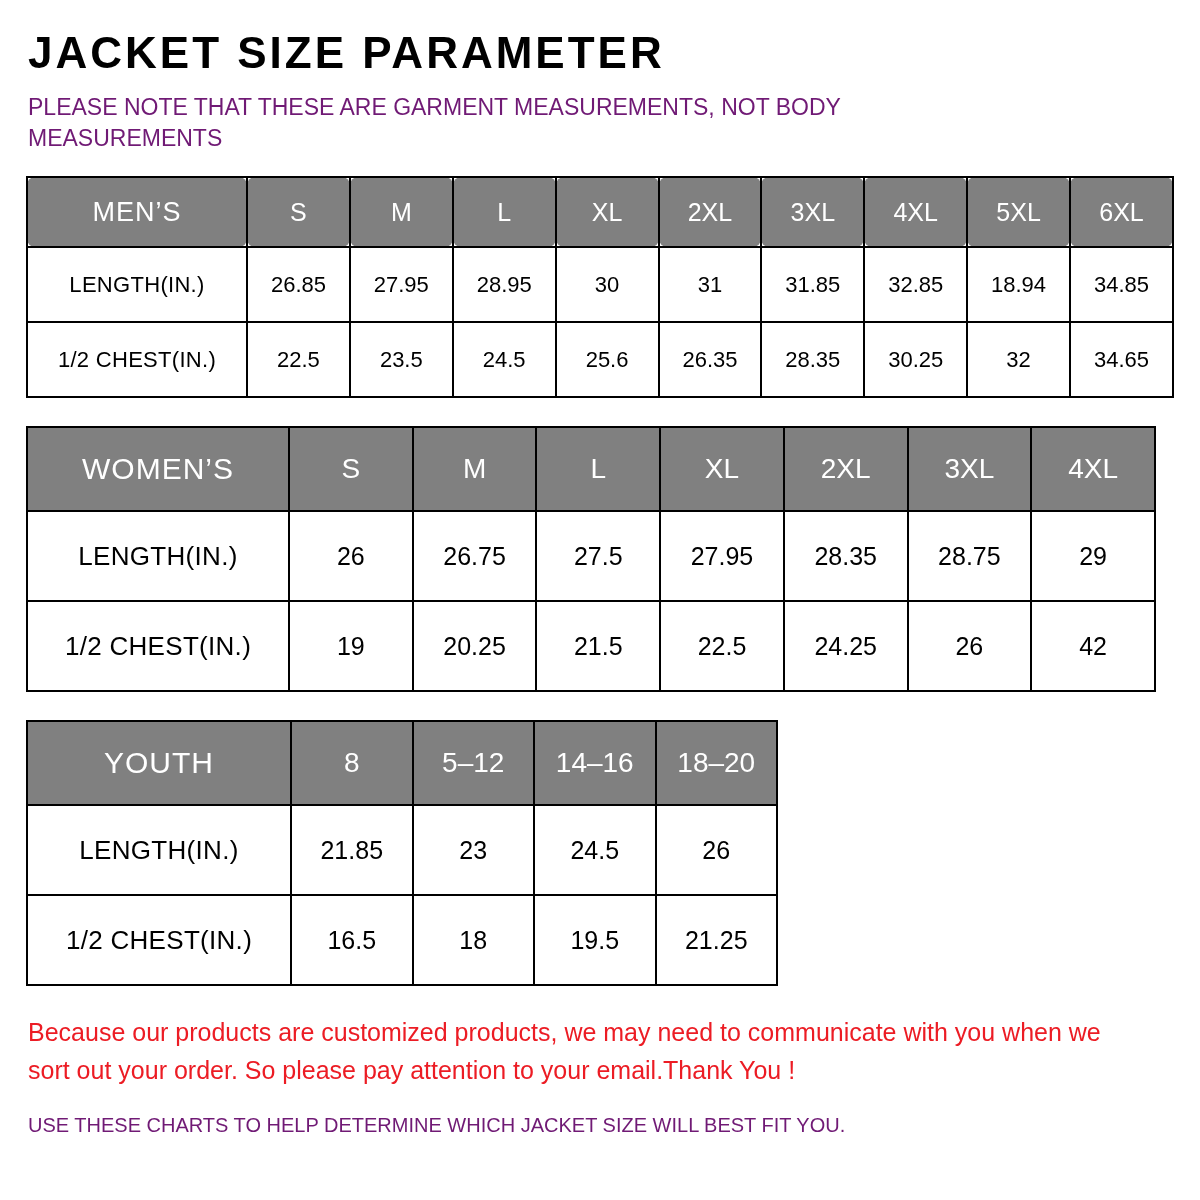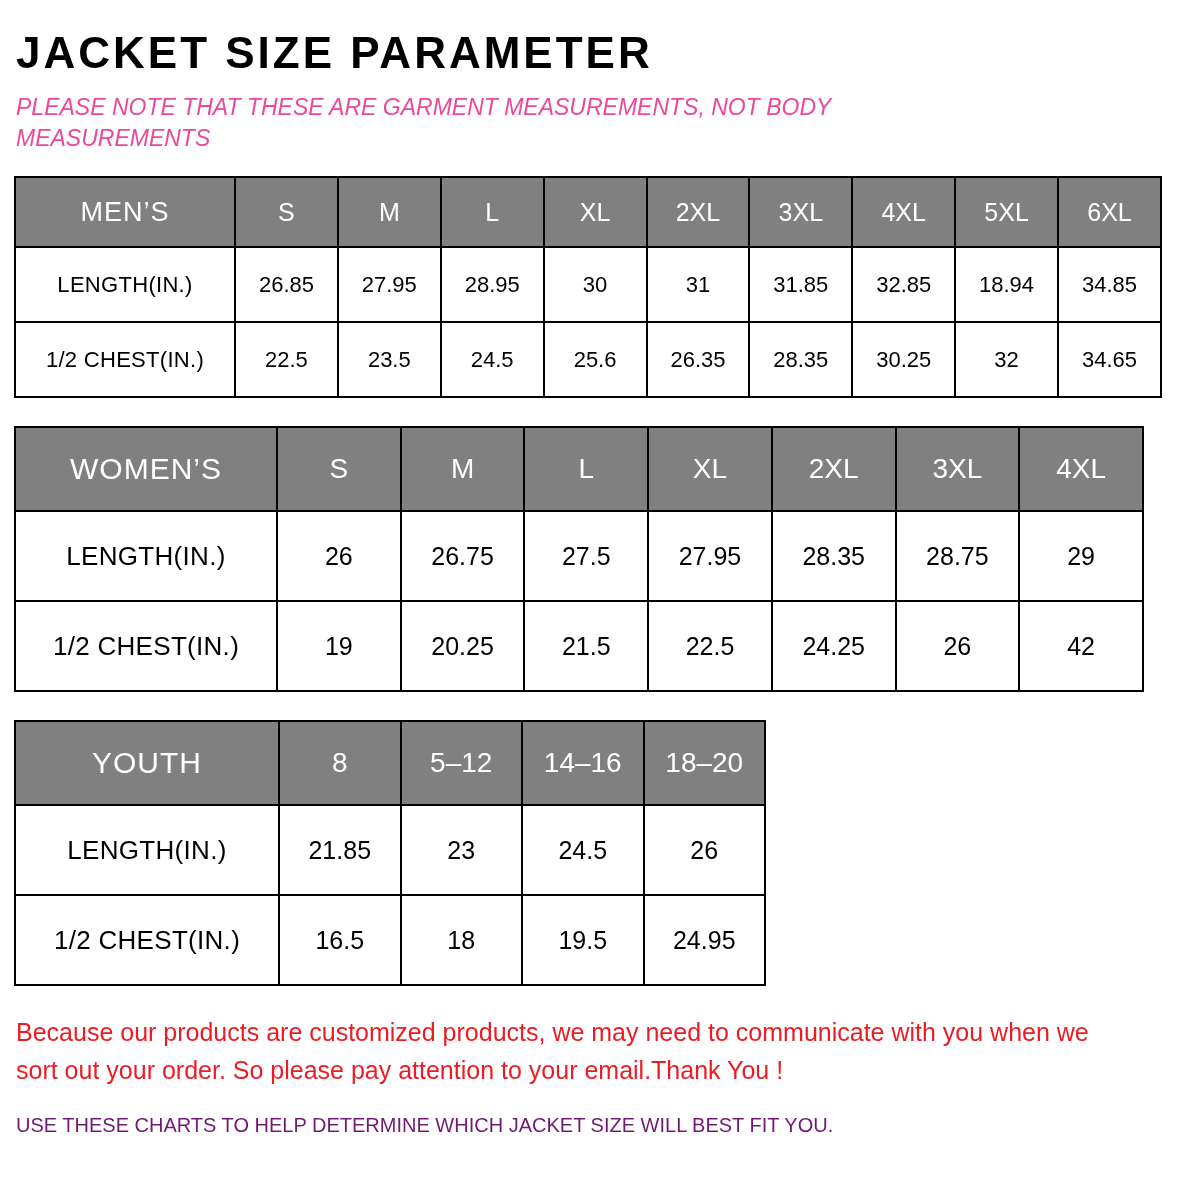--- a/index.html
+++ b/index.html
@@ -11,36 +11,35 @@
     height: 1200px;
     background: #ffffff;
     font-family: "Liberation Sans", sans-serif;
     color: #000000;
     overflow: hidden;
   }
   .page {
     box-sizing: border-box;
     width: 1200px;
     height: 1200px;
-    padding: 28px 26px 10px 14px;
+    padding: 28px 26px 10px 26px;
   }
   .title {
     font-size: 44px;
     font-weight: bold;
     letter-spacing: 3px;
     margin: 0 0 14px 2px;
     color: #000;
   }
   .note-top {
-    color: #ec4899;
+    color: #701a75;
     font-size: 23px;
     line-height: 1.35;
     margin: 0 0 22px 2px;
     max-width: 940px;
-    font-style: italic;
   }
   table.sizes {
     border-collapse: collapse;
     table-layout: fixed;
     margin-bottom: 28px;
     border: 2px solid #000;
   }
   table.sizes td {
     border: 2px solid #000;
     text-align: center;
@@ -58,21 +57,21 @@
   table.sizes tr.head td.cat {
     font-size: 27px;
     letter-spacing: 1px;
   }
   td.rowlabel {
     font-size: 24px;
     letter-spacing: 0.3px;
   }
   
   #men-table { width: 1148px; }
-  #men-table tr.head td { height: 68px; }
+  #men-table tr.head td { height: 68px; border-radius: 8px; }
   #men-table tr.data td { height: 73px; }
   #men-table td.cat { width: 218px; }
 
   
   #women-table { width: 1130px; }
   #women-table tr.head td { height: 82px; }
   #women-table tr.data td { height: 88px; }
   #women-table td.cat { width: 260px; }
   #women-table tr.head td { font-size: 28px; }
   #women-table tr.head td.cat { font-size: 30px; margin-left: 7px; }
@@ -202,21 +201,21 @@
         <td>21.85</td>
         <td>23</td>
         <td>24.5</td>
         <td>26</td>
       </tr>
       <tr class="data">
         <td class="rowlabel">1/2 CHEST(IN.)</td>
         <td>16.5</td>
         <td>18</td>
         <td>19.5</td>
-        <td>24.95</td>
+        <td>21.25</td>
       </tr>
     </tbody>
   </table>
 
   <p class="note-bottom-1">Because our products are customized products, we may need to communicate with you when we sort out your order. So please pay attention to your email.Thank You !</p>
   <p class="note-bottom-2">USE THESE CHARTS TO HELP DETERMINE WHICH JACKET SIZE WILL BEST FIT YOU.</p>
 
 </div>
 
 </body></html>

